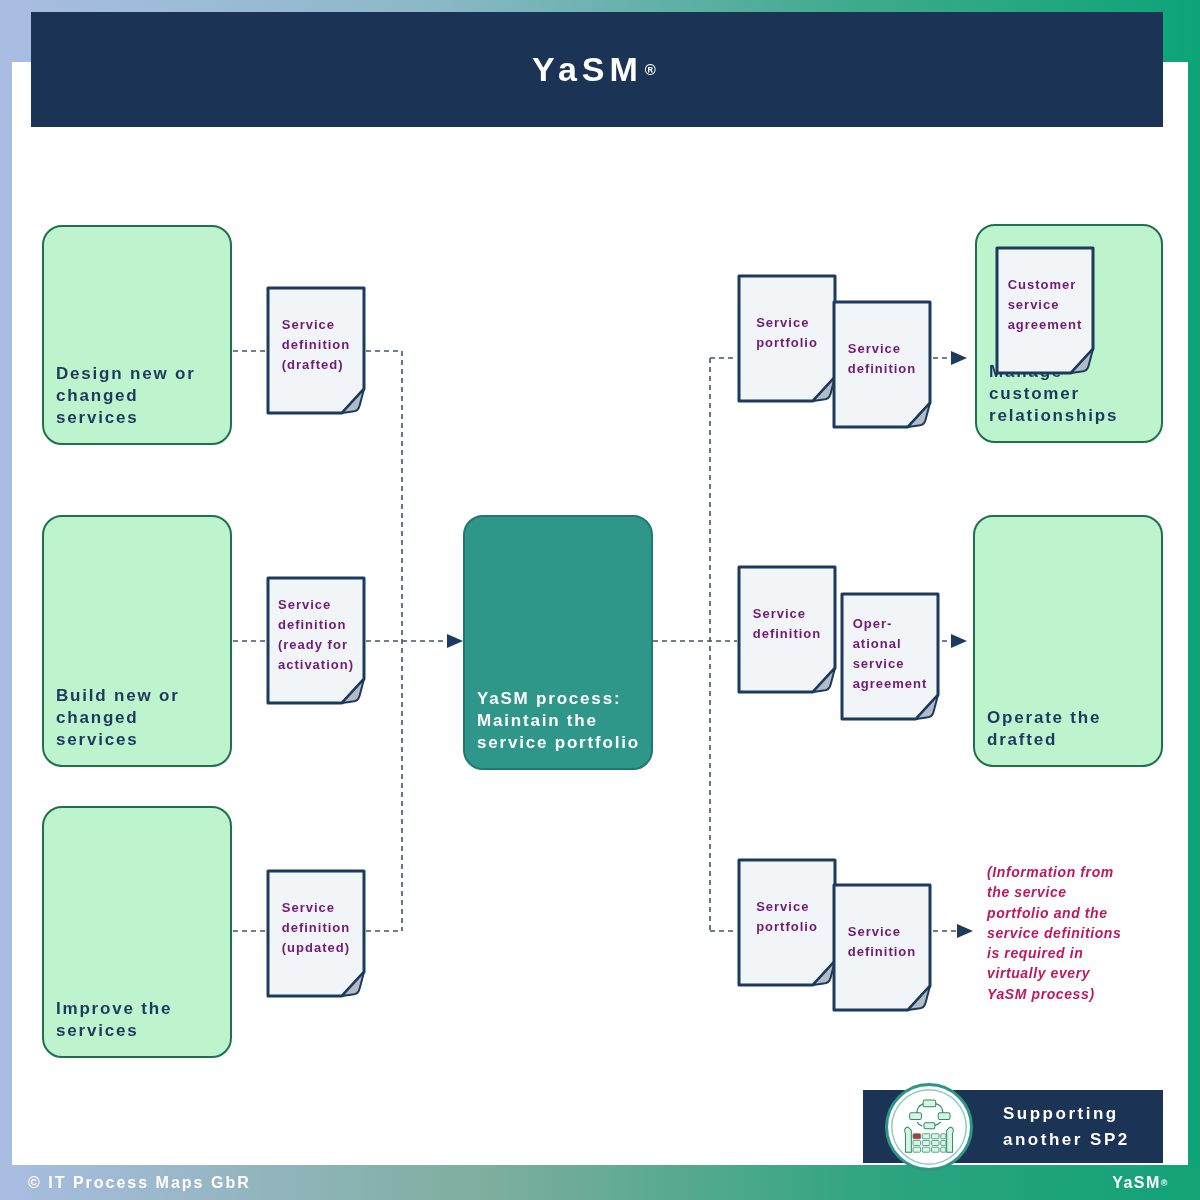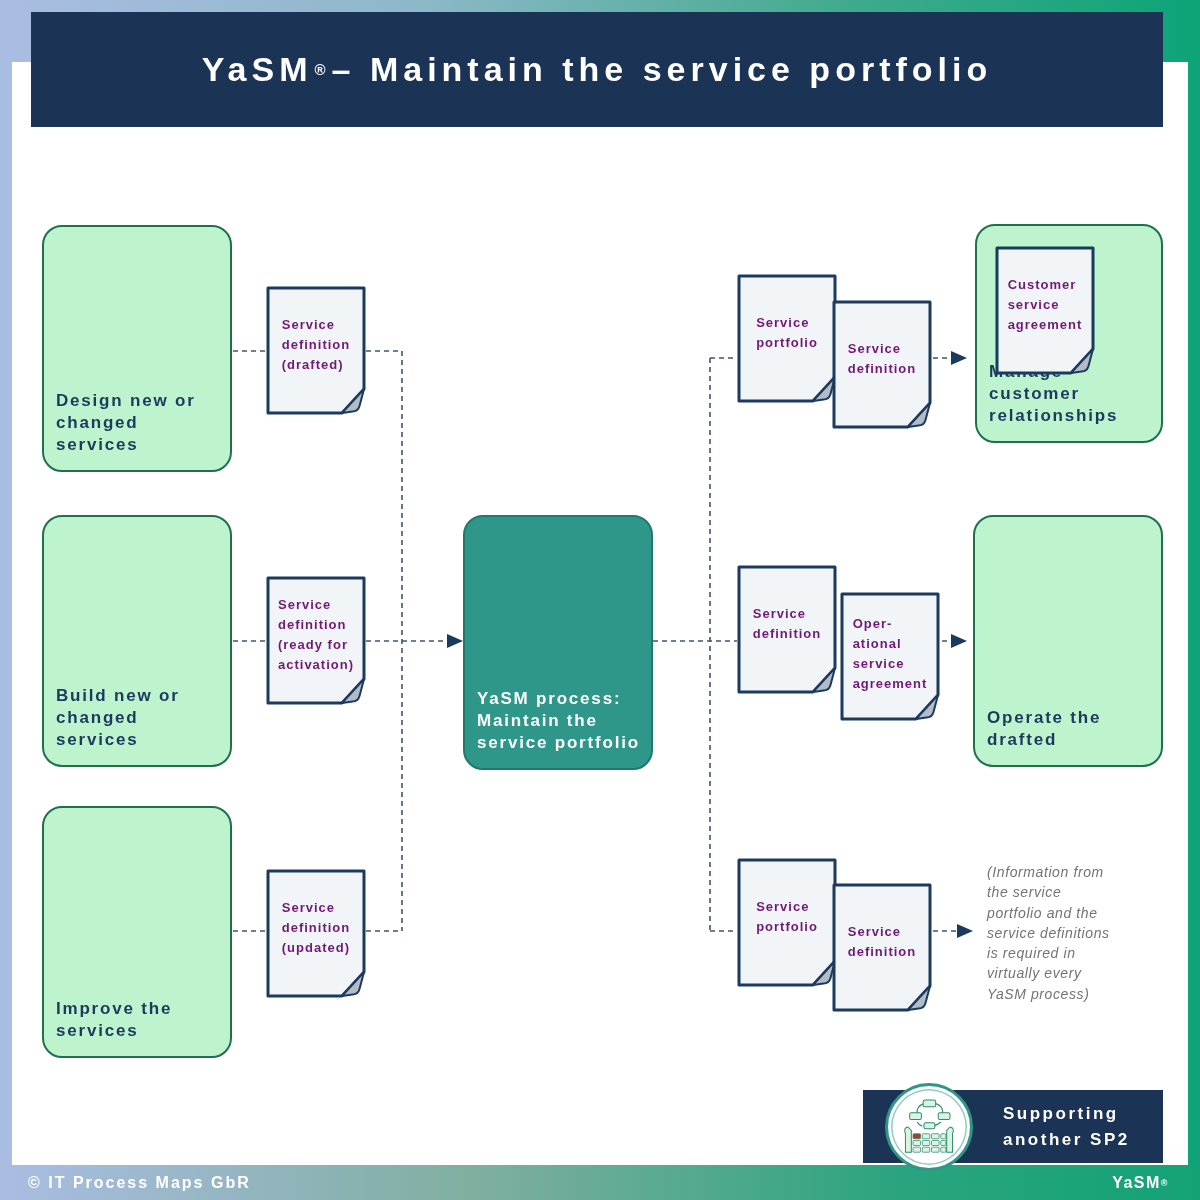--- a/index.html
+++ b/index.html
@@ -40,21 +40,21 @@
   .ml{white-space:pre-line;}
   
   .doc{width:100px;height:130px;}
   .doc svg{position:absolute;left:0;top:0;}
   .doc-body{fill:#f2f5f7;stroke:#1b3a5e;stroke-width:3;stroke-linejoin:round;}
   .doc-fold{fill:#b3bbc7;stroke:#1b3a5e;stroke-width:2;stroke-linejoin:round;}
   .doc-label{position:absolute;left:0;top:0;right:0;bottom:12px;
     display:flex;align-items:center;justify-content:center;text-align:left;
     color:#701a75;font-weight:bold;font-size:13px;letter-spacing:1px;line-height:1.55;}
   
-  .note{color:#737373;font-style:italic;font-weight:normal;font-size:14px;
+  .note{color:#be185d;font-style:italic;font-weight:bold;font-size:14px;
     letter-spacing:0.6px;line-height:1.45;}
   
   .badge-rect{left:863px;top:1090px;width:300px;height:73px;background:#1b3355;}
   .badge-text{left:1003px;top:1090px;height:73px;display:flex;flex-direction:column;
     justify-content:center;color:#fff;font-weight:bold;font-size:17px;letter-spacing:2.5px;line-height:1.5;}
   .badge-circle{left:885px;top:1083px;width:88px;height:88px;border-radius:50%;
     background:#ffffff;border:3px solid #2f9687;box-sizing:border-box;
     box-shadow:inset 0 0 0 3px #ffffff, inset 0 0 0 4.5px #8fcdbd;
     display:flex;align-items:center;justify-content:center;}
 </style>
@@ -68,21 +68,20 @@
 <div class="abs footer-bar"></div>
 <div class="abs footer-left">© IT Process Maps GbR</div>
 <div class="abs footer-right">
   <span>YaSM</span>
     <sup>®</sup>
 </div>
 
 <div class="abs title-bar">
   <span>YaSM</span>
     <sup>®</sup>
-  <span>– Maintain the service portfolio</span>
 </div>
 
 <svg class="abs" style="left:0;top:0;" width="1200" height="1200">
   <g stroke="#3f5572" stroke-width="1.6" stroke-dasharray="5,4" fill="none">
 
     <path d="M233,351 H266"></path>
     <path d="M366,351 H402"></path>
     <path d="M402,351 V931"></path>
     <path d="M233,641 H266"></path>
     <path d="M366,641 H448"></path>
@@ -98,21 +97,21 @@
     <path d="M933,931 H957"></path>
   </g>
   <g fill="#1b3a5e">
     <polygon points="447,634 447,648 463,641"></polygon>
     <polygon points="951,351 951,365 967,358"></polygon>
     <polygon points="951,634 951,648 967,641"></polygon>
     <polygon points="957,924 957,938 973,931"></polygon>
   </g>
 </svg>
 
-<div class="abs pbox" style="left:42px;top:225px;width:190px;height:247px;">
+<div class="abs pbox" style="left:42px;top:225px;width:190px;height:220px;">
   <span class="ml">Design new or
 changed services</span>
 </div>
 <div class="abs pbox" style="left:42px;top:515px;width:190px;height:252px;">
   <span class="ml">Build new or
 changed services</span>
 </div>
 <div class="abs pbox" style="left:42px;top:806px;width:190px;height:252px;">
   <span class="ml">Improve the
 services</span>

